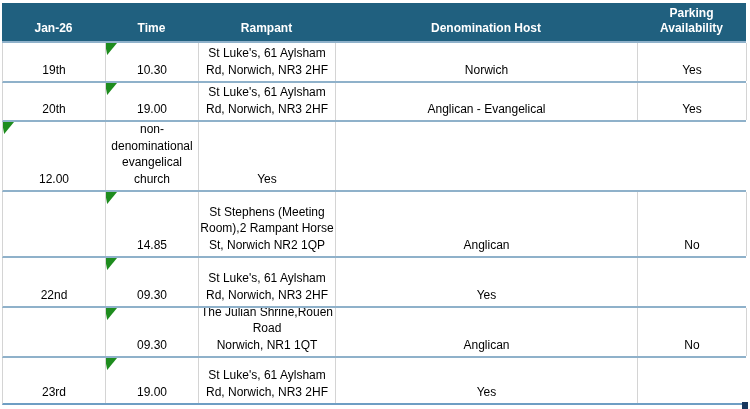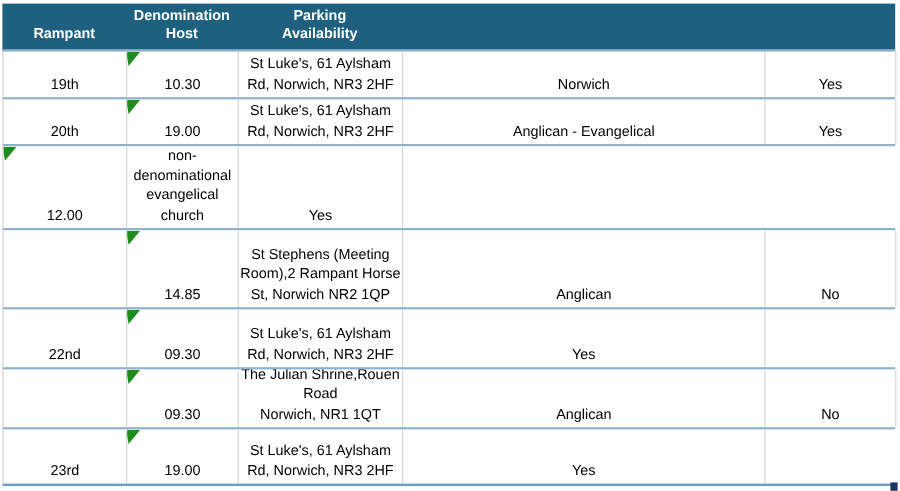--- a/index.html
+++ b/index.html
@@ -50,20 +50,22 @@
     position:absolute;right:-2px;bottom:-5px;width:6px;height:8px;
     background:var(--fill-handle-blue,#17375E);
   }
 </style>
 </head>
 <body>
 
 <div class="table">
 
   <div class="grid-row hdr">
+    <div class="cell">Jan-26</div>
+    <div class="cell">Time</div>
     <div class="cell">Rampant</div>
     <div class="cell">Denomination Host</div>
     <div class="cell">Parking
 Availability</div>
   </div>
 
   <div class="grid-row r1">
     <div class="cell">19th</div>
     <div class="cell">
       <span class="tri"></span>

